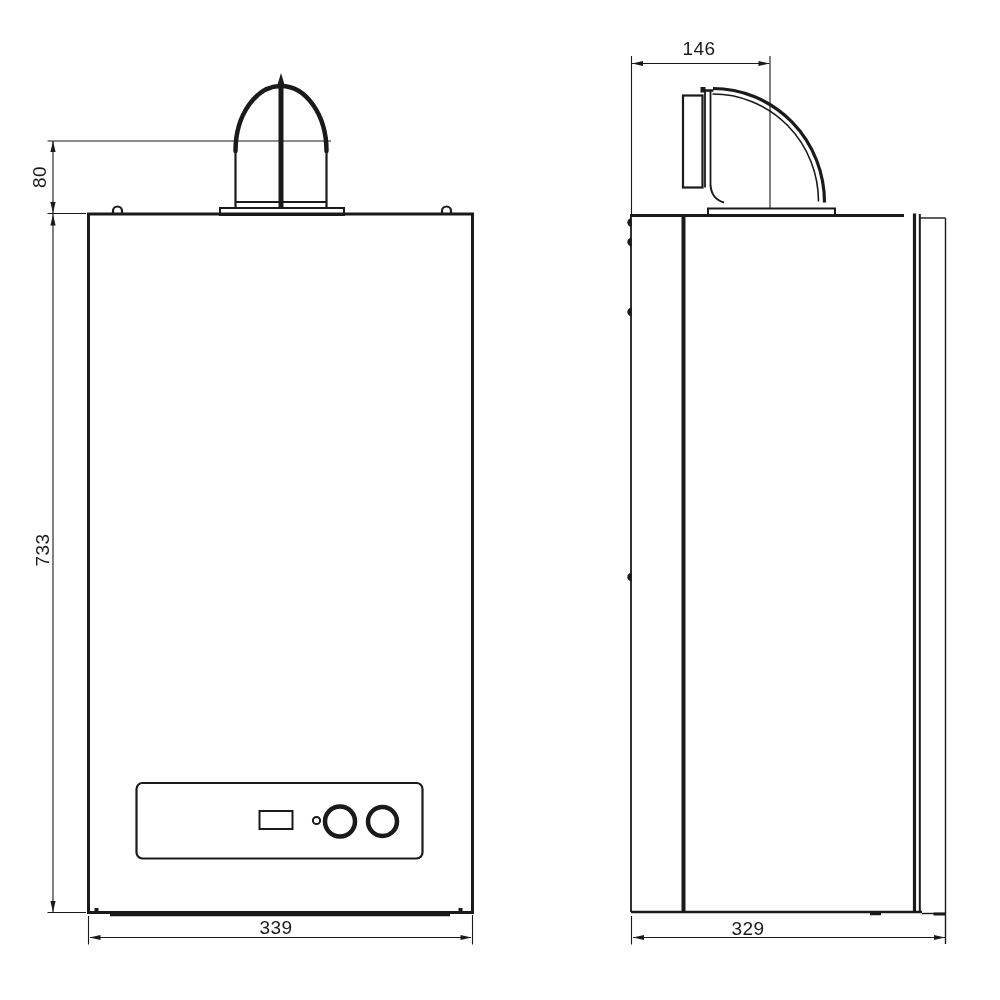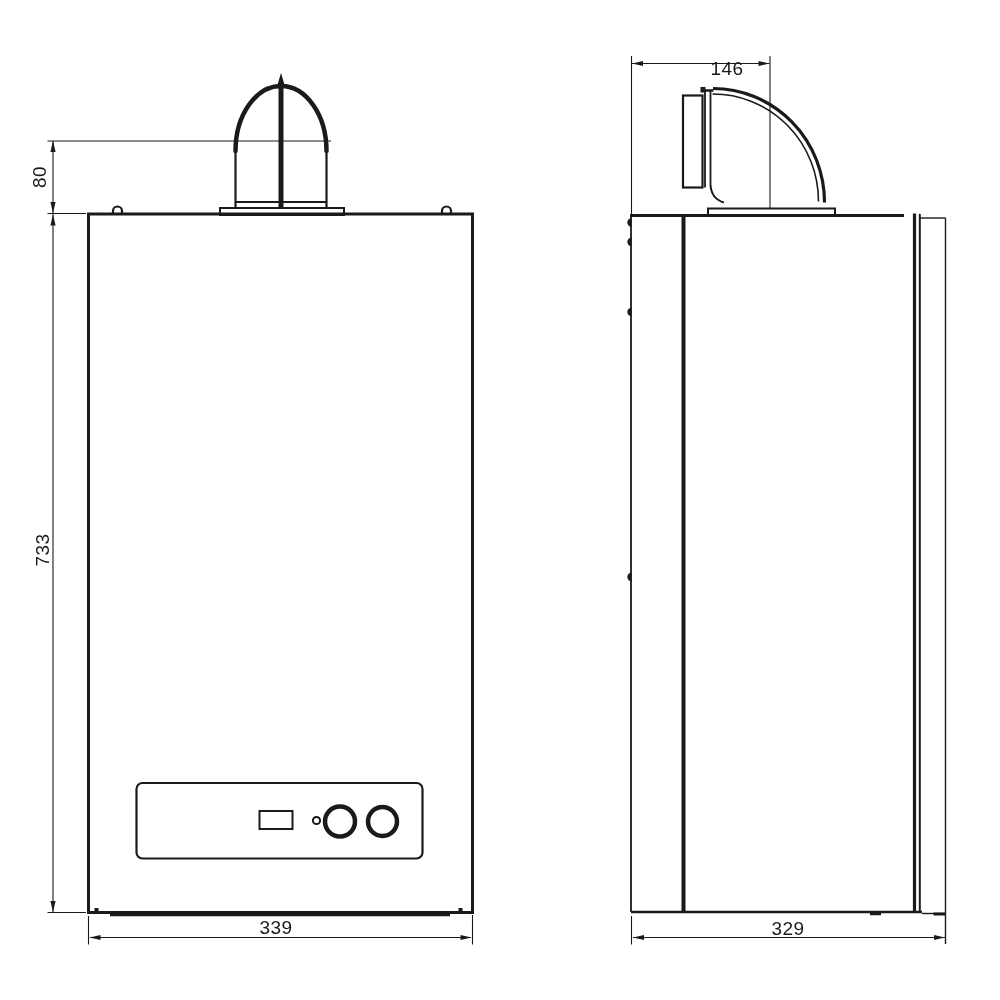--- a/index.html
+++ b/index.html
@@ -120,16 +120,16 @@
       </g>
     </g>
   </svg>
 
   <div class="dim-label vertical" style="left:39px;top:177px;">80</div>
 
   <div class="dim-label vertical" style="left:42px;top:550px;">733</div>
 
   <div class="dim-label" style="left:276px;top:927px;">339</div>
 
-  <div class="dim-label" style="left:699px;top:68px;margin-left:28px;">146</div>
+  <div class="dim-label" style="left:699px;top:48px;">146</div>
 
-  <div class="dim-label" style="left:788px;top:928px;">329</div>
+  <div class="dim-label" style="left:748px;top:928px;">329</div>
 </div>
 
 </body></html>

